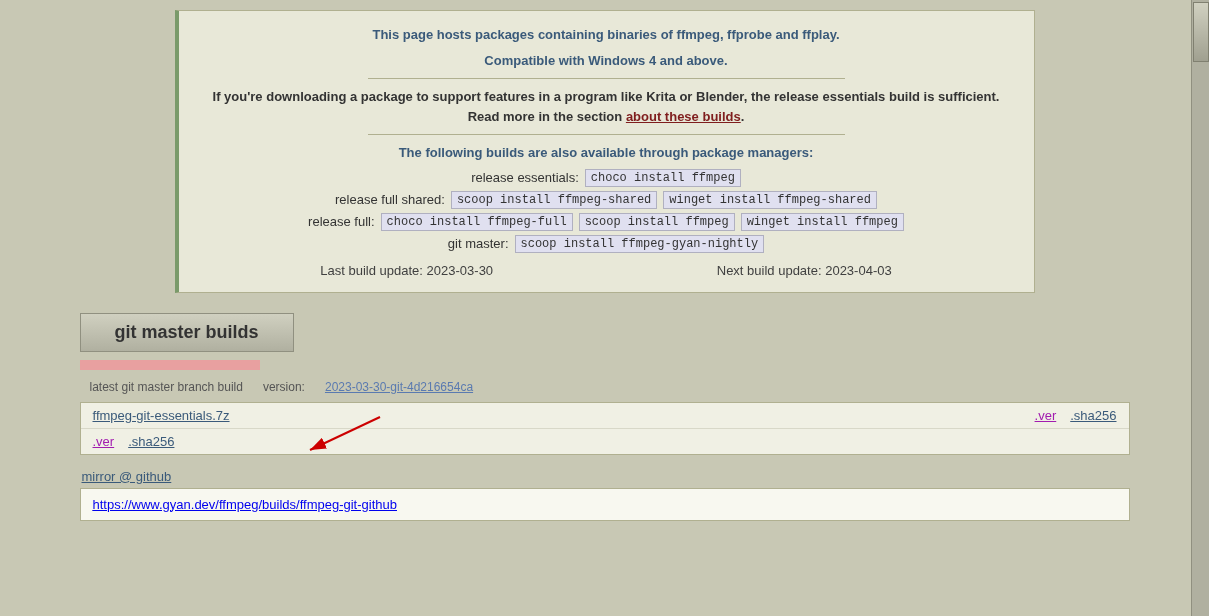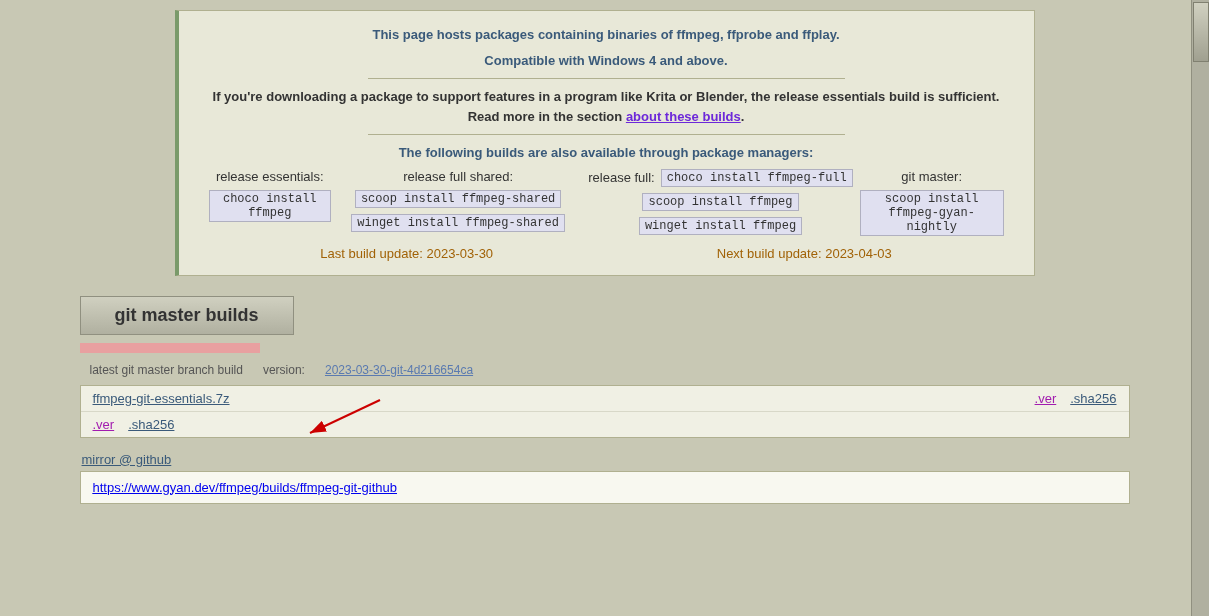--- a/index.html
+++ b/index.html
@@ -37,35 +37,35 @@
       line-height: 1.5;
       color: #3a5a7a;
       font-weight: bold;
     }
 
     .info-box p.black-text {
       color: #333;
     }
 
     .info-box a {
-      color: #6d28d9;
+      color: #7f1d1d;
       text-decoration: underline;
     }
 
     .info-box hr {
       border: none;
       border-top: 1px solid #b0b090;
       margin: 8px auto;
       width: 60%;
     }
 
     .build-rows {
       display: flex;
-      flex-direction: row;
-      align-items: flex-start;
+      flex-direction: column;
+      align-items: center;
       gap: 4px;
       margin-top: 4px;
     }
 
     .build-row {
       display: flex;
       align-items: center;
       gap: 6px;
       flex-wrap: wrap;
       justify-content: center;
@@ -86,21 +86,21 @@
     }
 
     .dates-row {
       margin-top: 10px;
       display: flex;
       justify-content: space-around;
       width: 100%;
     }
 
     .dates-row span {
-      color: #a16207;
+      color: #404040;
       font-size: 13px;
     }
 
     
     .section-wrapper {
       width: 90%;
       max-width: 1050px;
       margin: 0 auto;
     }
 

